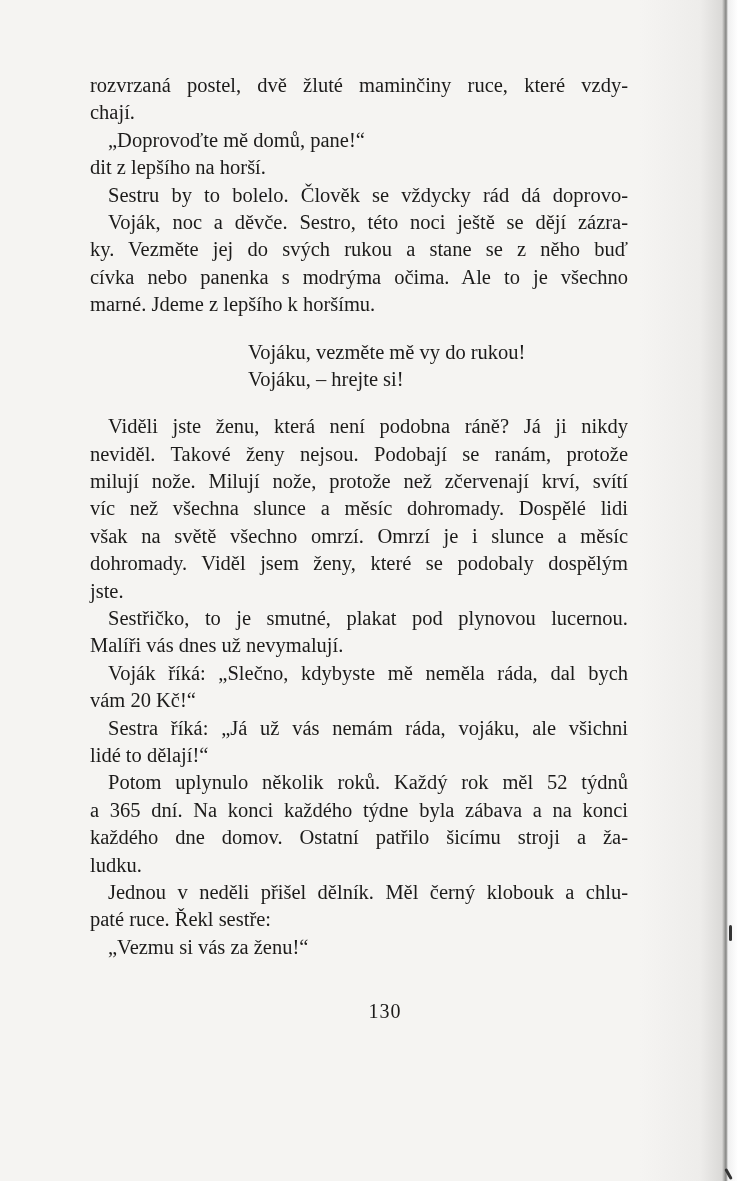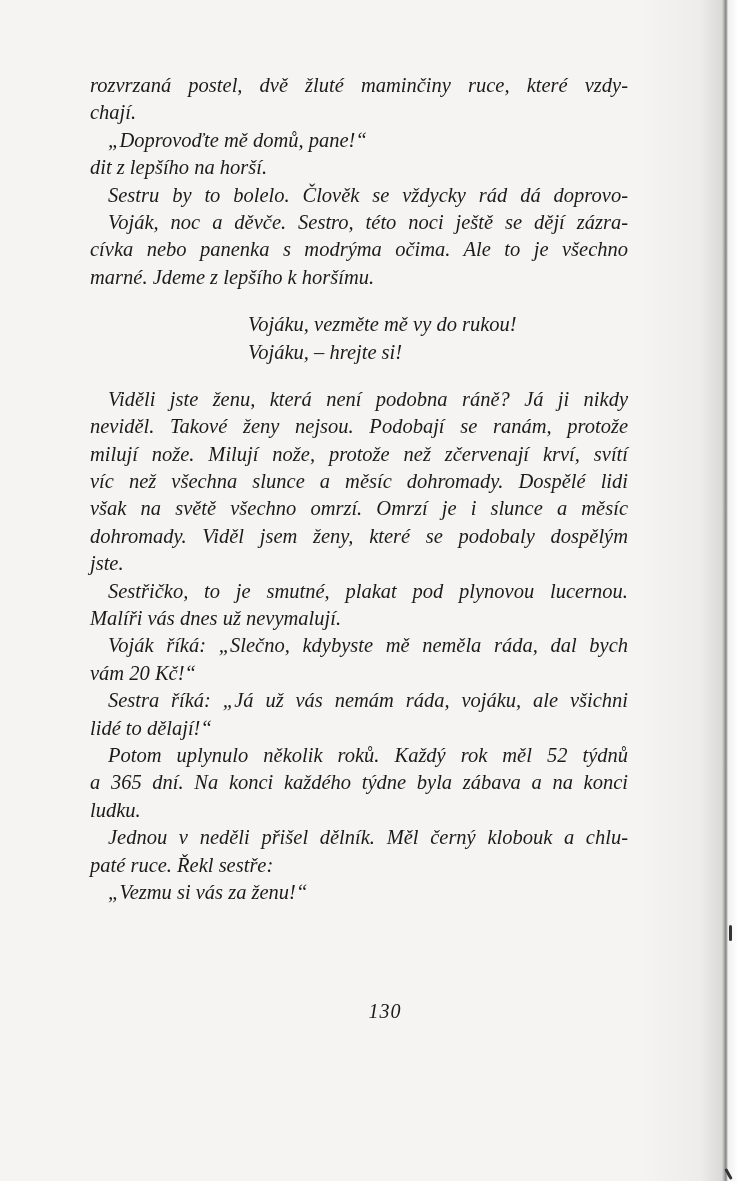--- a/index.html
+++ b/index.html
@@ -24,21 +24,20 @@
       background:
         linear-gradient(to right,
           rgba(255,255,255,0) 0px,
           rgba(255,255,255,0) 640px,
           rgba(230,229,227,0.5) 700px,
           rgba(200,199,197,0.6) 722px,
           rgba(120,120,118,0.9) 726px,
           rgba(240,240,240,1) 728px,
           rgba(255,255,255,1) 738px),
         #f5f4f2;
-      font-style: italic;
     }
     .text-block {
       position: absolute;
       left: 90px;
       top: 72px;
       width: 538px;
       font-size: 20.5px;
       line-height: 27.4px;
       text-align: justify;
     }
@@ -86,20 +85,21 @@
 
 <div class="page">
 
   <div class="text-block">
     <span class="line">rozvrzaná postel, dvě žluté maminčiny ruce, které vzdy-</span>
     <span class="line last">chají.</span>
     <span class="line last indent">„Doprovoďte mě domů, pane!“</span>
     <span class="line last">dit z lepšího na horší.</span>
     <span class="line indent">Sestru by to bolelo. Člověk se vždycky rád dá doprovo-</span>
     <span class="line indent">Voják, noc a děvče. Sestro, této noci ještě se dějí zázra-</span>
+    <span class="line">ky. Vezměte jej do svých rukou a stane se z něho buď</span>
     <span class="line">cívka nebo panenka s modrýma očima. Ale to je všechno</span>
     <span class="line last">marné. Jdeme z lepšího k horšímu.</span>
 
     <span class="gap"></span>
 
     <span class="verse">Vojáku, vezměte mě vy do rukou!</span>
     <span class="verse">Vojáku, – hrejte si!</span>
 
     <span class="gap"></span>
 
@@ -111,20 +111,21 @@
     <span class="line">dohromady. Viděl jsem ženy, které se podobaly dospělým</span>
     <span class="line last">jste.</span>
     <span class="line indent">Sestřičko, to je smutné, plakat pod plynovou lucernou.</span>
     <span class="line last">Malíři vás dnes už nevymalují.</span>
     <span class="line indent">Voják říká: „Slečno, kdybyste mě neměla ráda, dal bych</span>
     <span class="line last">vám 20 Kč!“</span>
     <span class="line indent">Sestra říká: „Já už vás nemám ráda, vojáku, ale všichni</span>
     <span class="line last">lidé to dělají!“</span>
     <span class="line indent">Potom uplynulo několik roků. Každý rok měl 52 týdnů</span>
     <span class="line">a 365 dní. Na konci každého týdne byla zábava a na konci</span>
+    <span class="line">každého dne domov. Ostatní patřilo šicímu stroji a ža-</span>
     <span class="line last">ludku.</span>
     <span class="line indent">Jednou v neděli přišel dělník. Měl černý klobouk a chlu-</span>
     <span class="line last">paté ruce. Řekl sestře:</span>
     <span class="line last indent">„Vezmu si vás za ženu!“</span>
   </div>
 
   <div class="page-number">130</div>
 
   <div class="edge-mark" style="left:729px; top:925px; height:16px;"></div>
   <div class="edge-mark" style="left:727px; top:1168px; height:12px; transform: rotate(-30deg);"></div>

